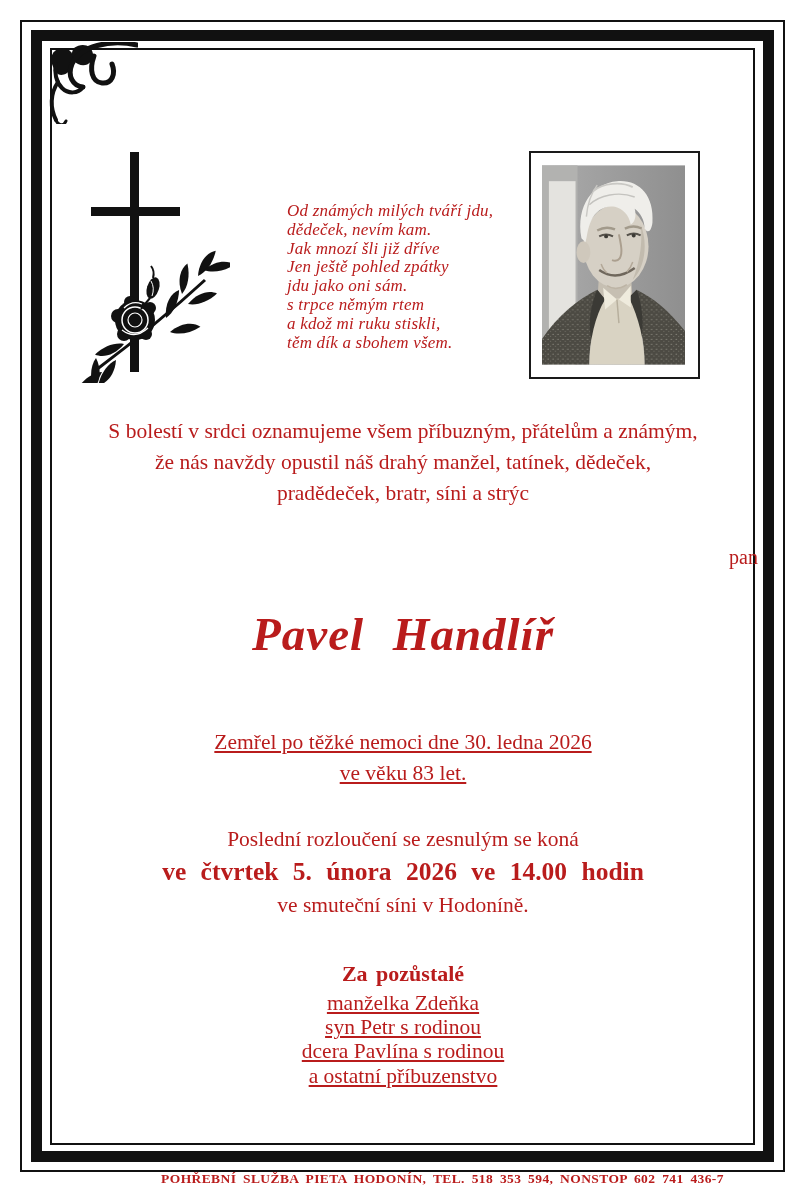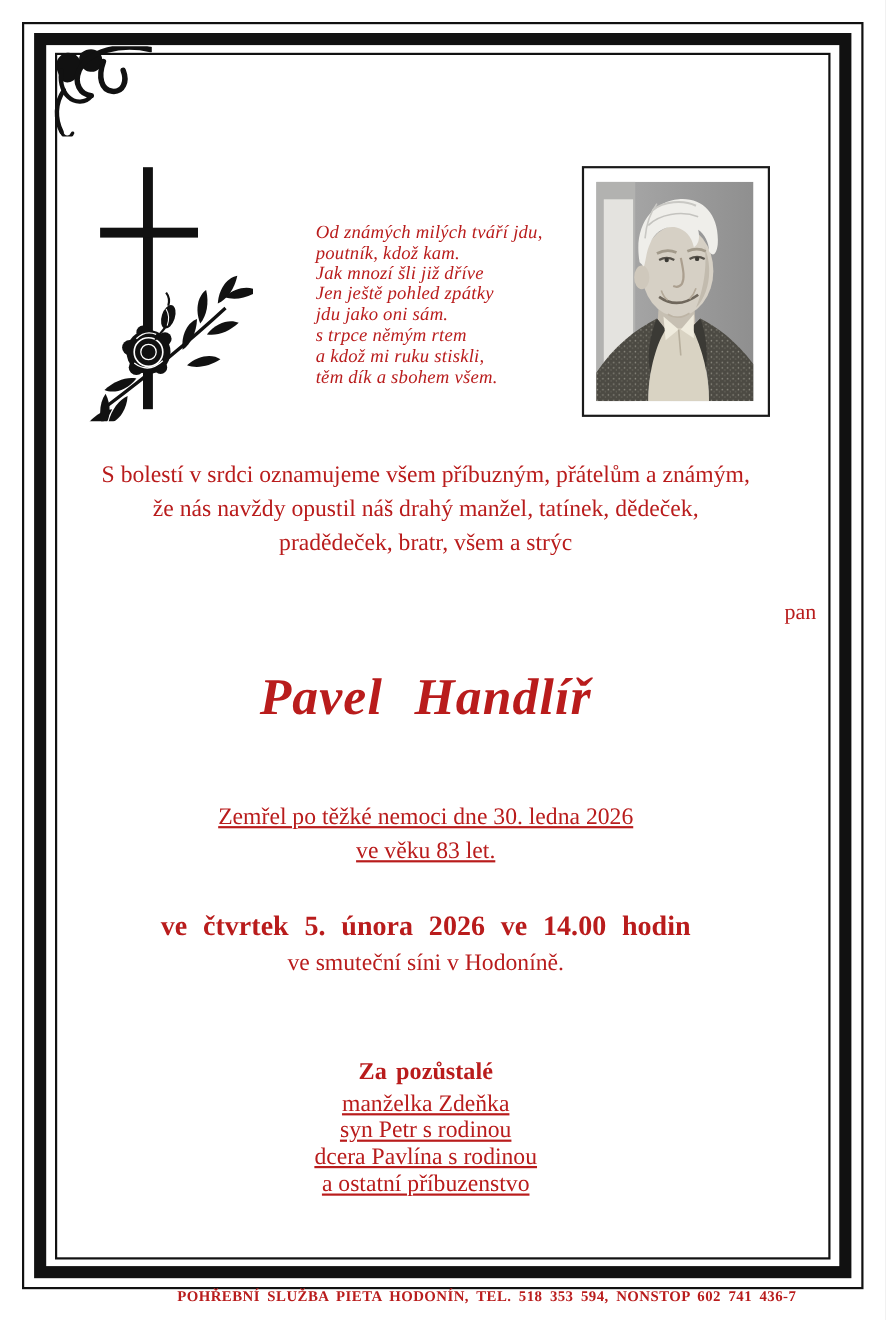--- a/index.html
+++ b/index.html
@@ -15,21 +15,21 @@
 
   .ornament{position:absolute;left:42px;top:42px;width:96px;height:82px;}
   .cross-art{position:absolute;left:80px;top:148px;width:150px;height:235px;}
 
   .poem{position:absolute;left:287px;top:202px;font-style:italic;font-size:17px;line-height:18.8px;letter-spacing:.2px;}
 
   .photo-frame{position:absolute;left:529px;top:151px;width:171px;height:228px;
     border:2px solid #1a1a1a;background:#fff;box-sizing:border-box;padding:11px;}
   .photo-frame svg{display:block;width:143px;height:202px;}
 
-  .cblock{position:absolute;left:32px;width:710px;text-align:center;}
+  .cblock{position:absolute;left:48px;width:710px;text-align:center;}
   .announcement{top:416px;font-size:21.5px;line-height:31px;}
   .pan{top:545px;font-size:20px;line-height:24px;text-align:right;}
   .name{top:604px;font-size:47px;line-height:60px;font-weight:bold;font-style:italic;word-spacing:16px;letter-spacing:1px;}
   .death{top:727px;font-size:21.5px;line-height:31px;text-decoration:underline;}
   .funeral{top:824px;}
   .funeral .f-intro{font-size:21.5px;line-height:30px;}
   .funeral .f-datetime{font-size:25.5px;line-height:36px;font-weight:bold;word-spacing:8px;}
   .funeral .f-place{font-size:21.5px;line-height:31px;}
   .survivors{top:960px;}
   .survivors .s-heading{font-size:22px;line-height:27px;font-weight:bold;margin-bottom:4px;word-spacing:3px;}
@@ -89,21 +89,21 @@
       </g>
       <ellipse cx="73" cy="140" rx="6" ry="11" transform="rotate(18 73 140)" fill="#111"></ellipse>
       <path d="M73,130 Q75,123 71,118" stroke="#111" stroke-width="2" fill="none"></path>
       <path d="M70,150 L61,161" stroke="#111" stroke-width="2"></path>
       <path d="M71,133 Q75,140 72,148" stroke="#fff" stroke-width="1" fill="none"></path>
     </svg>
   </div>
 
   <div class="poem">
     <div>Od známých milých tváří jdu,</div>
-    <div>poutník, kdož kam.</div>
+    <div>dědeček, nevím kam.</div>
     <div>Jak mnozí šli již dříve</div>
     <div>Jen ještě pohled zpátky</div>
     <div>jdu jako oni sám.</div>
     <div>s trpce němým rtem</div>
     <div>a kdož mi ruku stiskli,</div>
     <div>těm dík a sbohem všem.</div>
   </div>
 
   <div class="photo-frame">
     <svg viewBox="0 0 145 202">
@@ -147,33 +147,34 @@
       <path d="M48,202 C48,178 54,152 64,136 L88,134 C98,154 104,178 104,202 Z" fill="#d9d3c3"></path>
       <path d="M62,124 L76,136 L64,146 Z" fill="#efebdd"></path>
       <path d="M90,122 L78,136 L90,144 Z" fill="#efebdd"></path>
       <path d="M76,136 L78,160" stroke="#b7af9d" stroke-width="1.5"></path>
     </svg>
   </div>
 
   <div class="cblock announcement">
     <div>S bolestí v srdci oznamujeme všem příbuzným, přátelům a známým,</div>
     <div>že nás navždy opustil náš drahý manžel, tatínek, dědeček,</div>
-    <div>pradědeček, bratr, všem a strýc</div>
+    <div>pradědeček, bratr, síni a strýc</div>
   </div>
 
   <div class="cblock pan">pan</div>
 
   <div class="cblock name">Pavel Handlíř</div>
 
   <div class="cblock death">
     <div>Zemřel po těžké nemoci dne 30. ledna 2026</div>
     <div>ve věku 83 let.</div>
   </div>
 
   <div class="cblock funeral">
+    <div class="f-intro">Poslední rozloučení se zesnulým se koná</div>
     <div class="f-datetime">ve čtvrtek 5. února 2026 ve 14.00 hodin</div>
     <div class="f-place">ve smuteční síni v Hodoníně.</div>
   </div>
 
   <div class="cblock survivors">
     <div class="s-heading">Za pozůstalé</div>
     <div class="s-line">manželka Zdeňka</div>
     <div class="s-line">syn Petr s rodinou</div>
     <div class="s-line">dcera Pavlína s rodinou</div>
     <div class="s-line">a ostatní příbuzenstvo</div>

